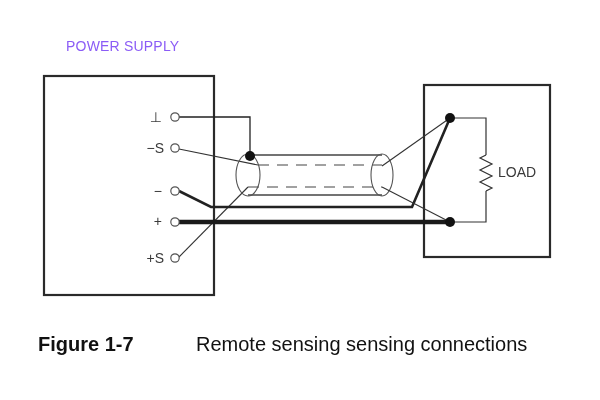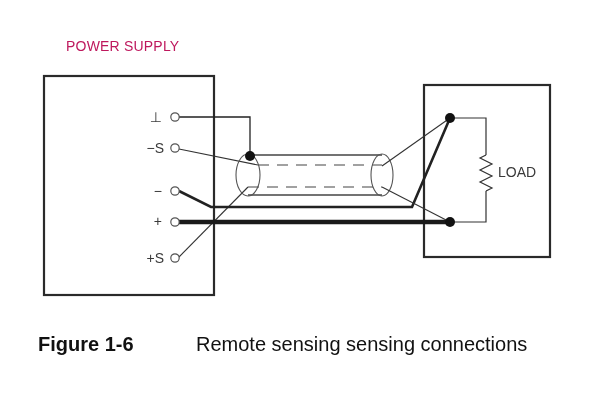--- a/index.html
+++ b/index.html
@@ -1,20 +1,20 @@
 <!DOCTYPE html>
 <html><head>
   <meta charset="utf-8">
   <style>
     html, body { margin: 0; padding: 0; background: #ffffff; }
     body { width: 600px; height: 400px; position: relative; overflow: hidden; }
     #diagram { position: absolute; left: 0; top: 0; width: 600px; height: 320px; }
     .ps-title {
       position: absolute; left: 66px; top: 38px;
-      font-family: "Liberation Sans", sans-serif; font-size: 14px; color: #be185d;
+      font-family: "Liberation Sans", sans-serif; font-size: 14px; color: #8b5cf6;
       letter-spacing: 0.2px;
     }
     .term-label {
       font-family: "Liberation Sans", sans-serif; font-size: 14px; fill: #3a3a3a;
     }
     .load-label {
       font-family: "Liberation Sans", sans-serif; font-size: 14px; fill: #3a3a3a;
     }
     .caption {
       position: absolute; top: 333px; left: 38px;
@@ -73,14 +73,14 @@
   <text class="load-label" x="498" y="177">LOAD</text>
 
   <circle cx="175" cy="117" r="4.2" fill="#fff" stroke="#555" stroke-width="1.2"></circle>
   <circle cx="175" cy="148" r="4.2" fill="#fff" stroke="#555" stroke-width="1.2"></circle>
   <circle cx="175" cy="191" r="4.2" fill="#fff" stroke="#555" stroke-width="1.2"></circle>
   <circle cx="175" cy="222" r="4.2" fill="#fff" stroke="#555" stroke-width="1.2"></circle>
   <circle cx="175" cy="258" r="4.2" fill="#fff" stroke="#555" stroke-width="1.2"></circle>
 </svg>
 
 <div class="caption">
-  <span class="fig-num">Figure 1-6</span><span class="fig-title">Remote sensing sensing connections</span>
+  <span class="fig-num">Figure 1-7</span><span class="fig-title">Remote sensing sensing connections</span>
 </div>
 
 </body></html>

